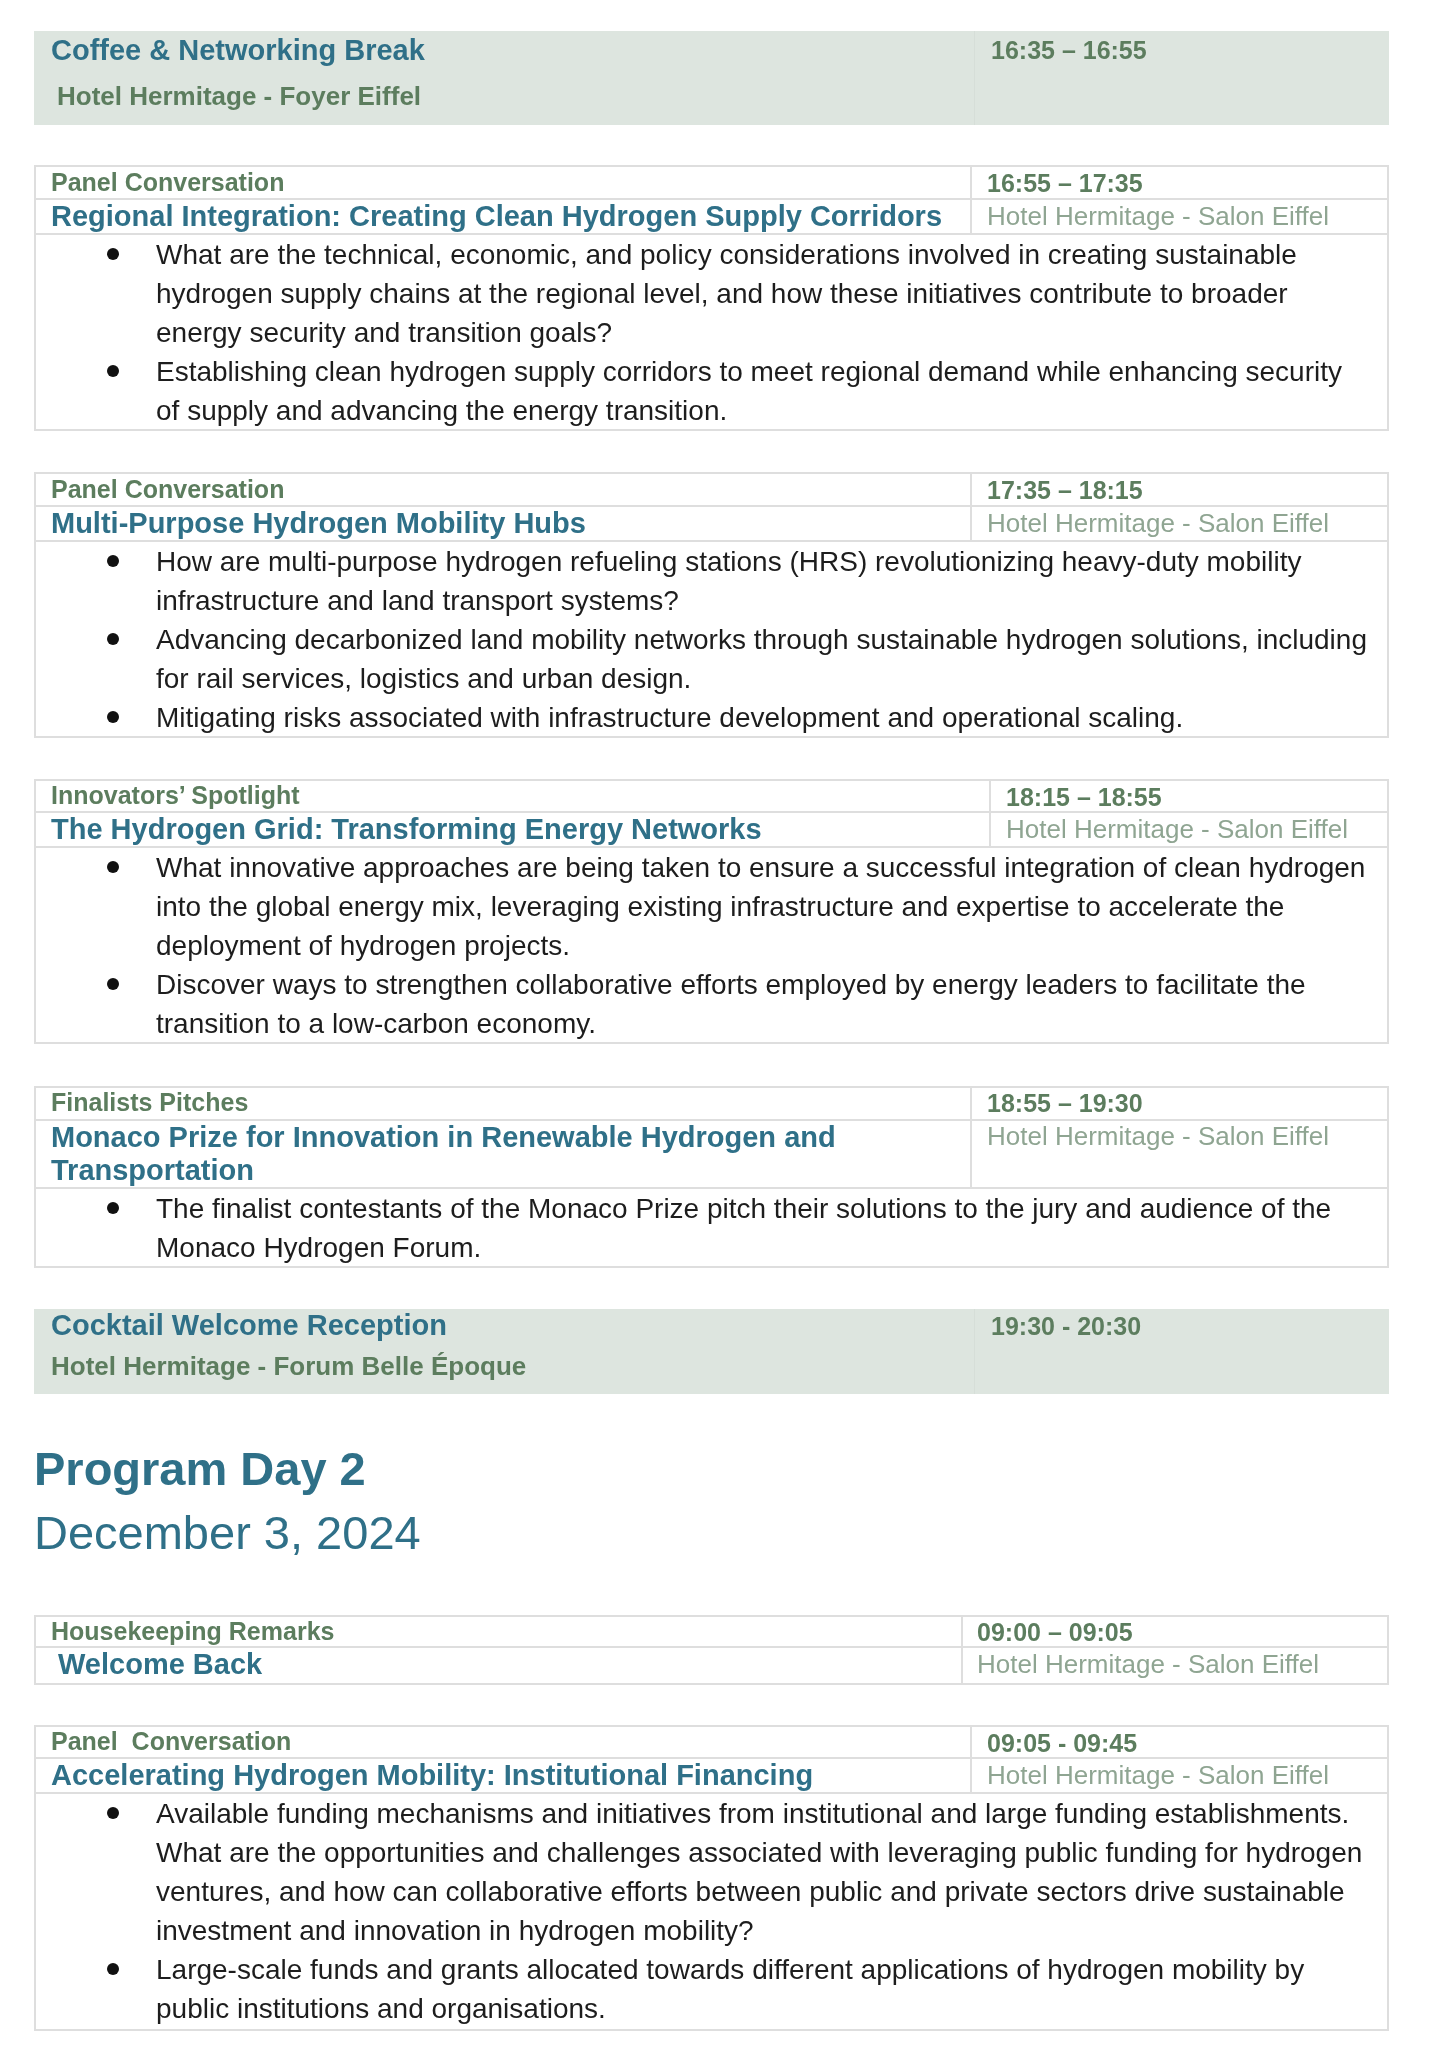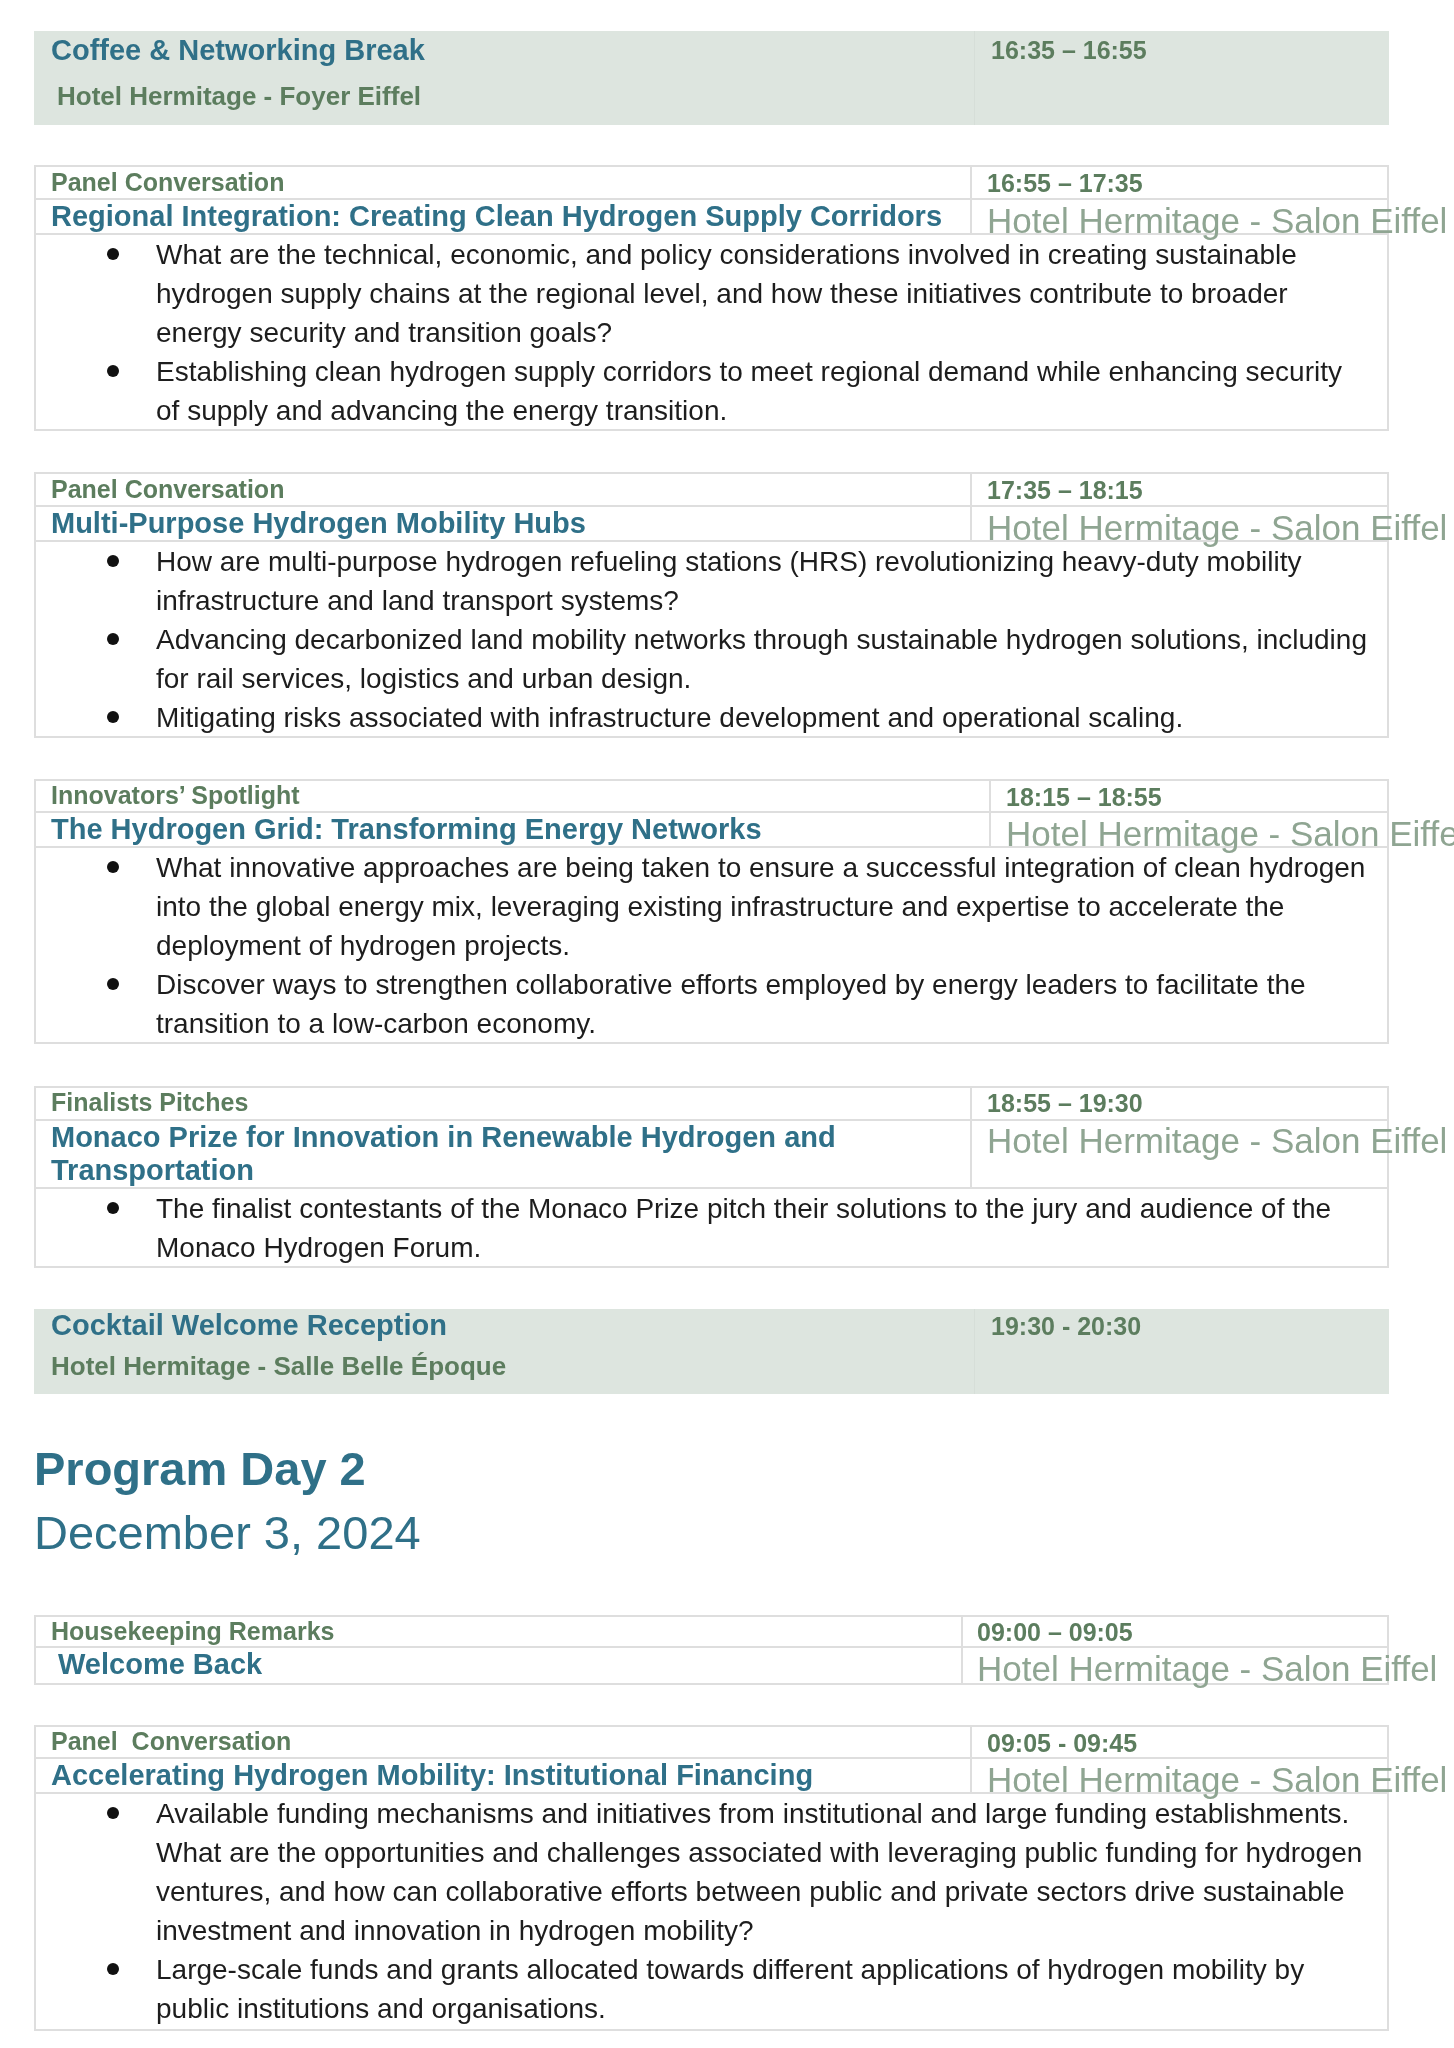--- a/index.html
+++ b/index.html
@@ -18,21 +18,21 @@
 
   
   .ses { border: 2px solid #dedede; background: #fff; }
   .ses .row { position: relative; border-bottom: 2px solid #dedede; box-sizing: border-box; }
   .ses .cl { position: absolute; left: 15px; white-space: nowrap; }
   .ses .cr { position: absolute; white-space: nowrap; }
   .ses .div { position: absolute; top: 0; bottom: 0; width: 2px; background: #dedede; }
   .cat { color: #5c7d5e; font-weight: bold; font-size: 25px; }
   .ttl { color: #2f7088; font-weight: bold; font-size: 29px; }
   .tim { color: #5c7d5e; font-weight: bold; font-size: 25px; }
-  .loc { color: #8fa592; font-size: 35px; }
+  .loc { color: #8fa592; font-size: 26px; }
 
   .bul { list-style: none; margin: 0; padding: 0 20px 0 0; }
   .bul li { position: relative; padding-left: 120px; font-size: 28px; line-height: 39px; color: #1d1d1d; }
   .bul li .dot { position: absolute; left: 71px; top: 13px; width: 12px; height: 12px; border-radius: 50%; background: #111; }
 
   .h2 { position: absolute; left: 34px; color: #2f7088; font-weight: bold; font-size: 47px; }
   .h3 { position: absolute; left: 34px; color: #2f7088; font-size: 47px; }
 </style>
 </head>
 <body>
@@ -108,21 +108,21 @@
     <span class="cr loc" style="left:951px;top:0px;">Hotel Hermitage - Salon Eiffel</span>
   </div>
   <ul class="bul">
     <li><span class="dot"></span><span>The finalist contestants of the Monaco Prize pitch their solutions to the jury and audience of the Monaco Hydrogen Forum.</span></li>
   </ul>
 </div>
 
 <div class="blk brk" style="top:1309px;height:85px;">
   <div class="vline"></div>
   <span class="t" style="top:0px;">Cocktail Welcome Reception</span>
-  <span class="l" style="top:42px;">Hotel Hermitage - Salle Belle Époque</span>
+  <span class="l" style="top:42px;">Hotel Hermitage - Forum Belle Époque</span>
   <span class="tm" style="top:3px;">19:30 - 20:30</span>
 </div>
 
 <div class="h2" style="top:1441px;">Program Day 2</div>
 <div class="h3" style="top:1505px;">December 3, 2024</div>
 
 <div class="blk ses" style="top:1615px;height:70px;">
   <div class="row" style="height:31px;padding-left:24px;">
     <span class="cl cat" style="top:0px;">Housekeeping Remarks</span>
     <div class="div" style="left:925px;"></div>

